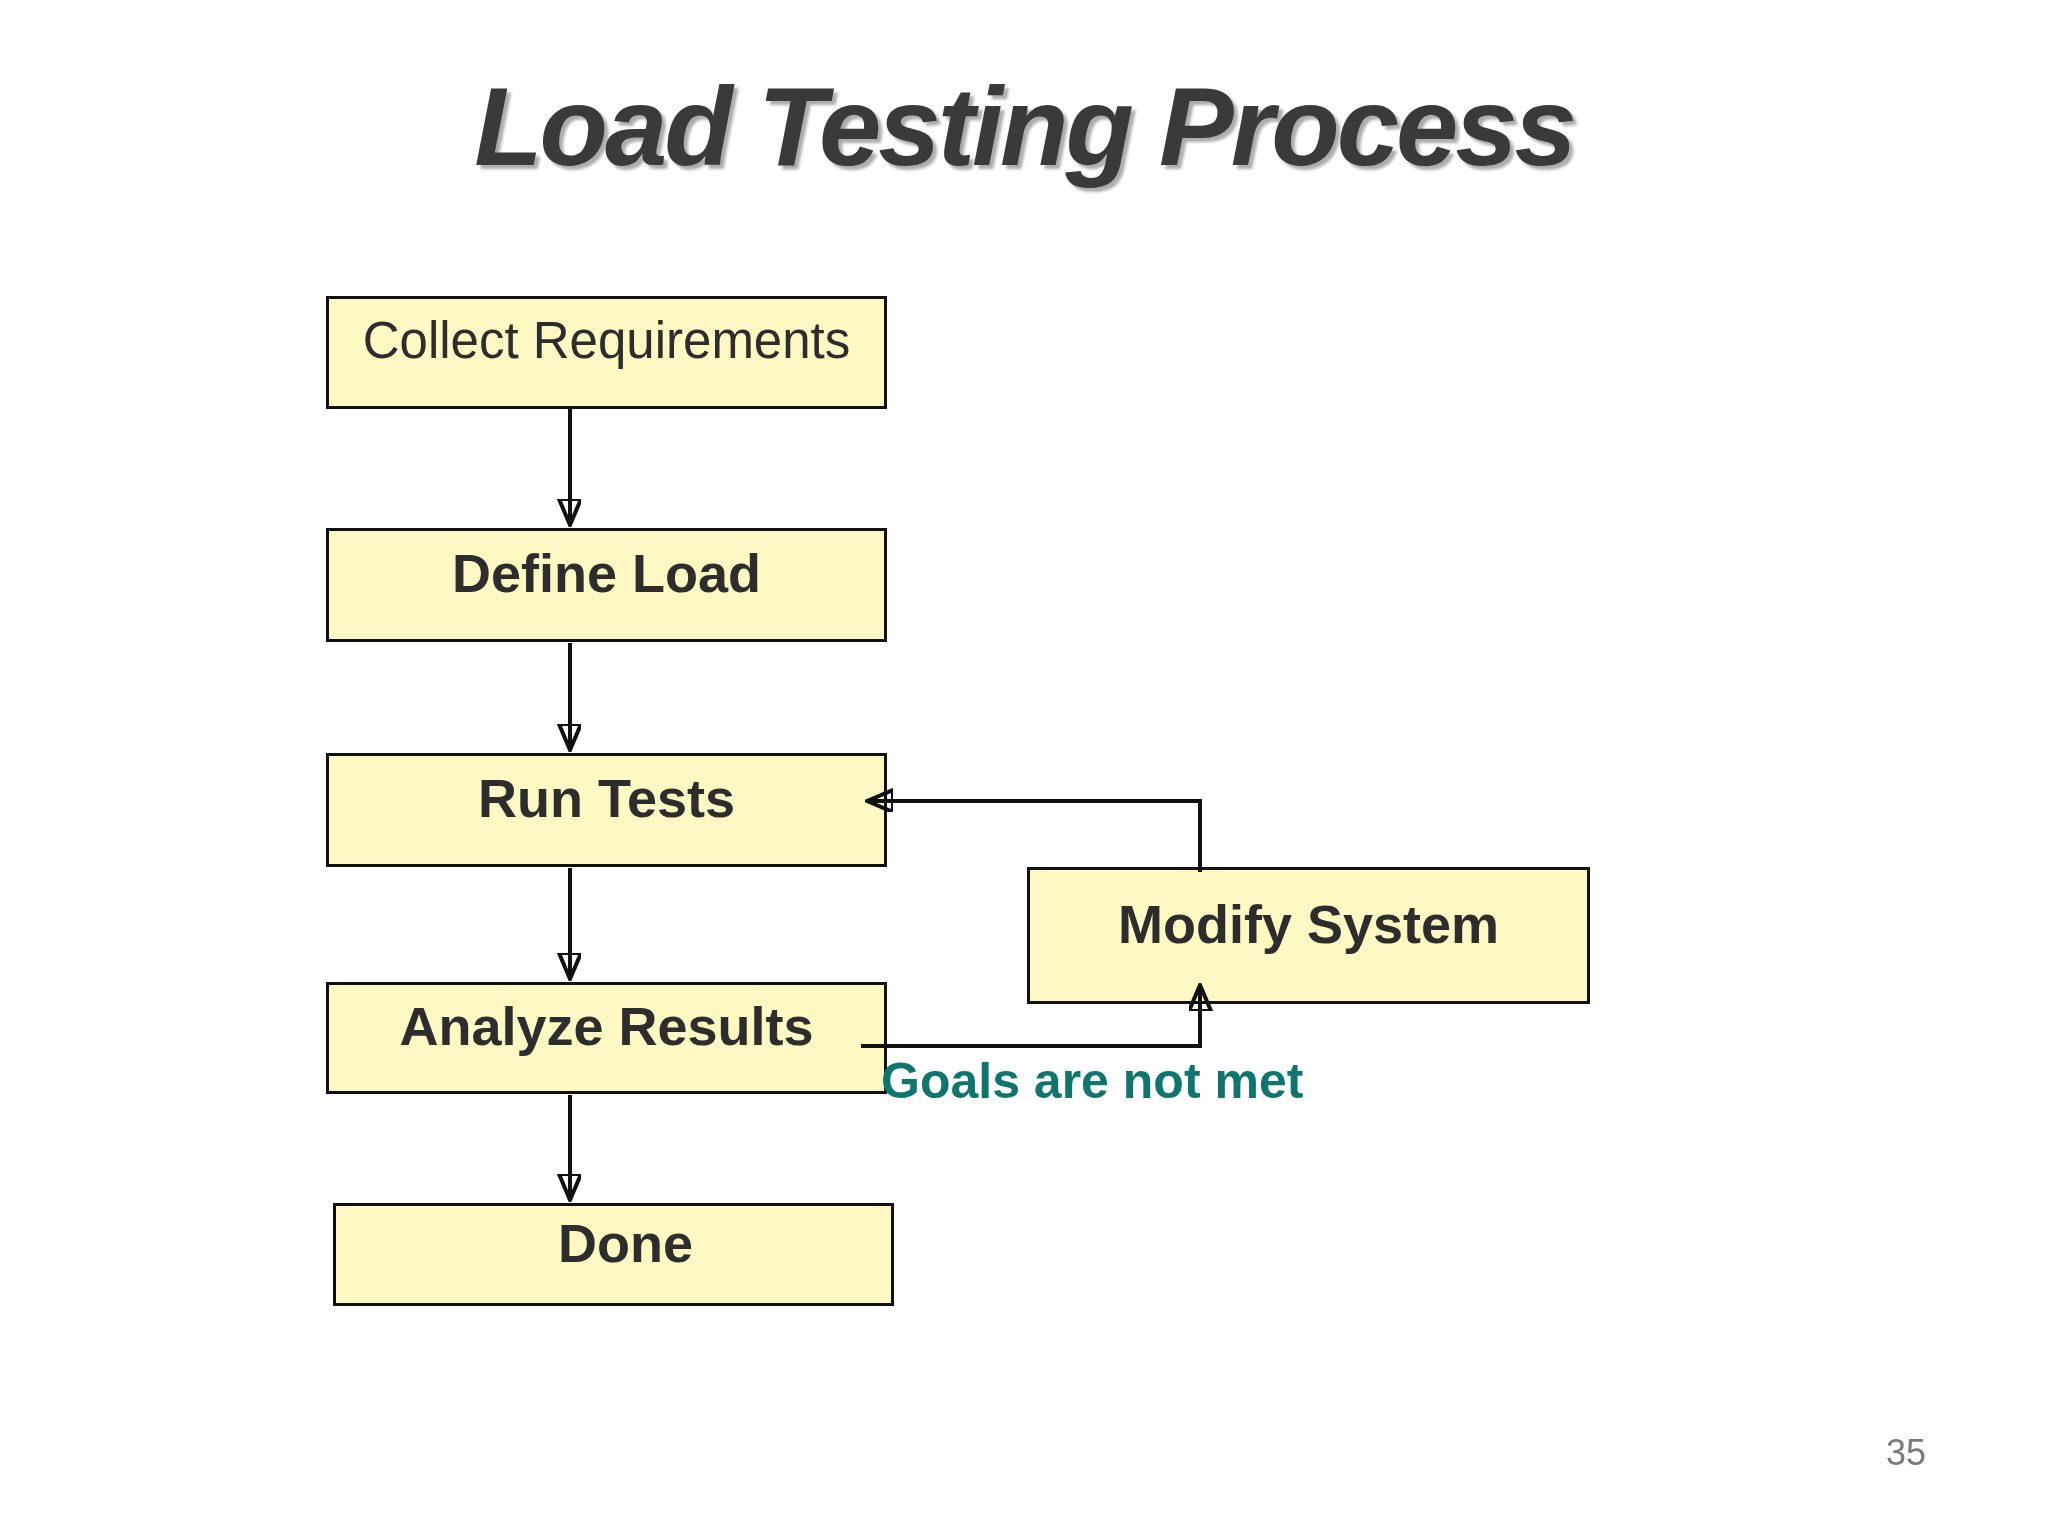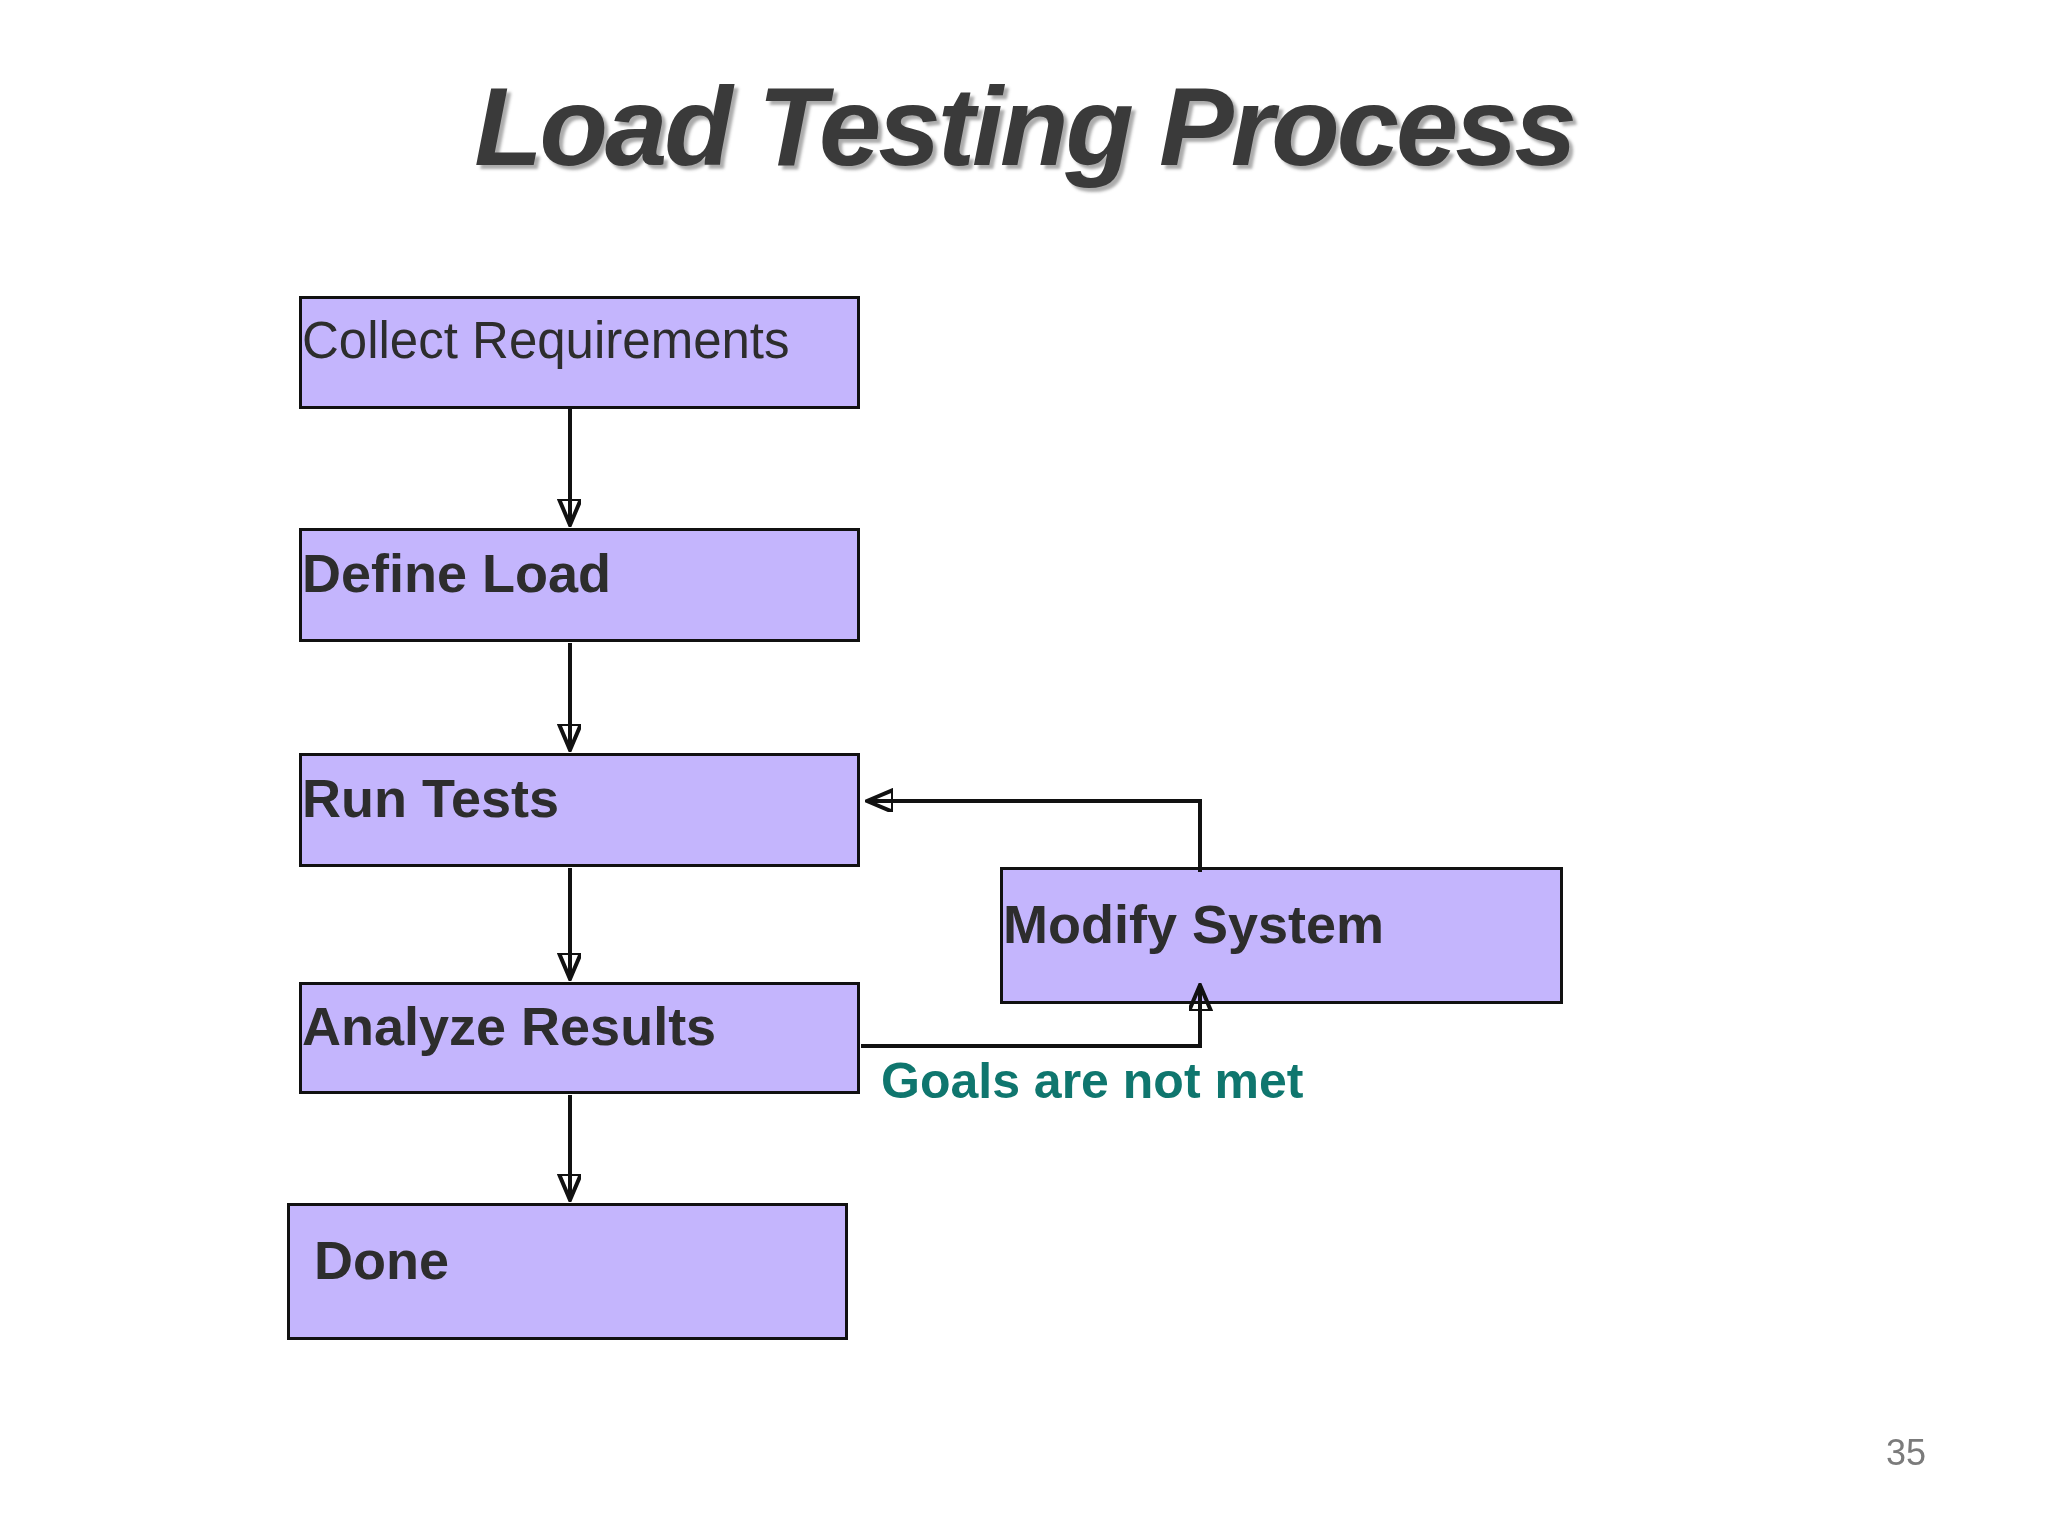--- a/index.html
+++ b/index.html
@@ -20,35 +20,36 @@
     font-weight: bold;
     font-style: italic;
     letter-spacing: -3px;
     color: #3a3a3a;
     text-shadow: 4px 4px 3px rgba(70,70,70,0.45);
   }
   .fbox {
     position: absolute;
     box-sizing: border-box;
     border: 3px solid #111111;
-    background: #c4b5fd;
+    background: #fef9c3;
     display: flex;
     align-items: center;
-    justify-content: flex-start;
+    justify-content: center;
     padding-bottom: 24px;
     color: #2d2d2d;
+    margin-left: 27px;
   }
   .fbox .lbl { font-size: 54px; font-weight: bold; white-space: nowrap; }
   .fbox.regular .lbl { font-weight: 400; font-size: 51px; }
 
   #box-collect { left: 299px; top: 296px; width: 561px; height: 113px; }
   #box-define  { left: 299px; top: 528px; width: 561px; height: 114px; }
   #box-run     { left: 299px; top: 753px; width: 561px; height: 114px; }
   #box-analyze { left: 299px; top: 982px; width: 561px; height: 112px; }
-  #box-done    { left: 287px; top: 1203px; width: 561px; height: 137px; padding-left: 24px; }
+  #box-done    { left: 306px; top: 1203px; width: 561px; height: 103px; padding-left: 24px; }
   #box-modify  { left: 1000px; top: 867px; width: 563px; height: 137px; }
 
   svg.arrows {
     position: absolute;
     left: 0; top: 0;
     width: 2048px; height: 1536px;
     pointer-events: none;
   }
   svg.arrows path, svg.arrows line {
     stroke: #111111;

